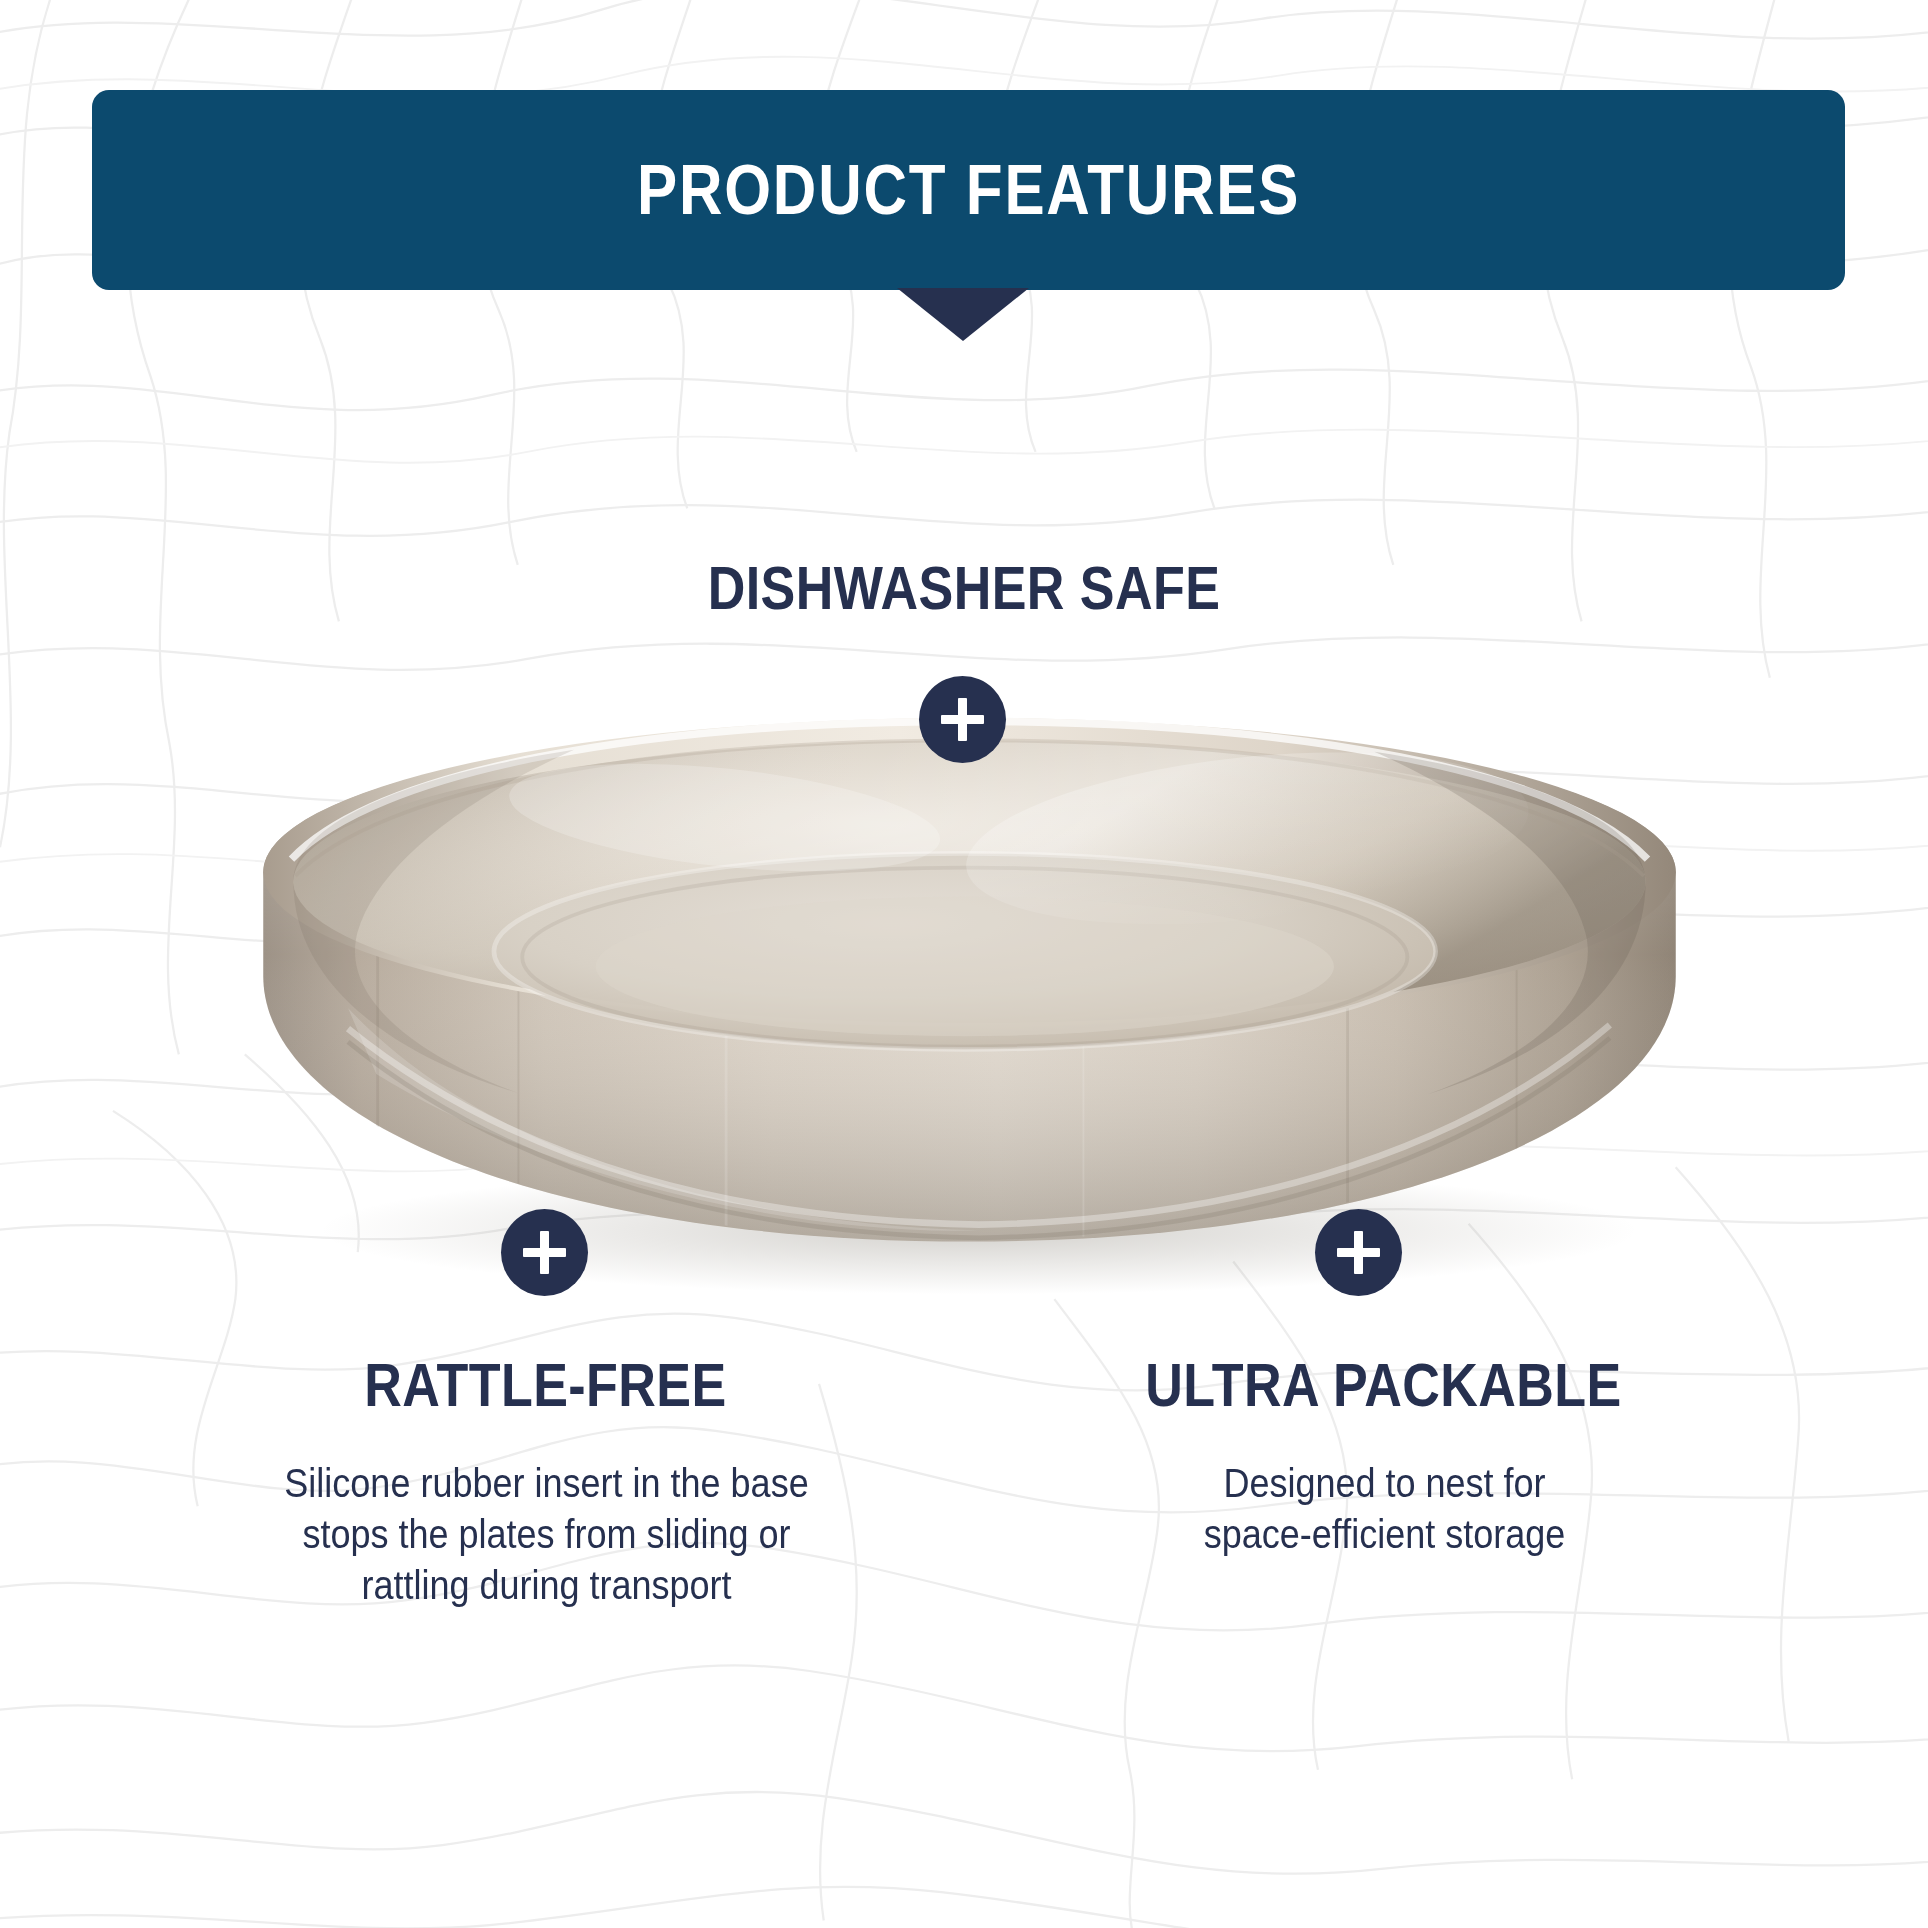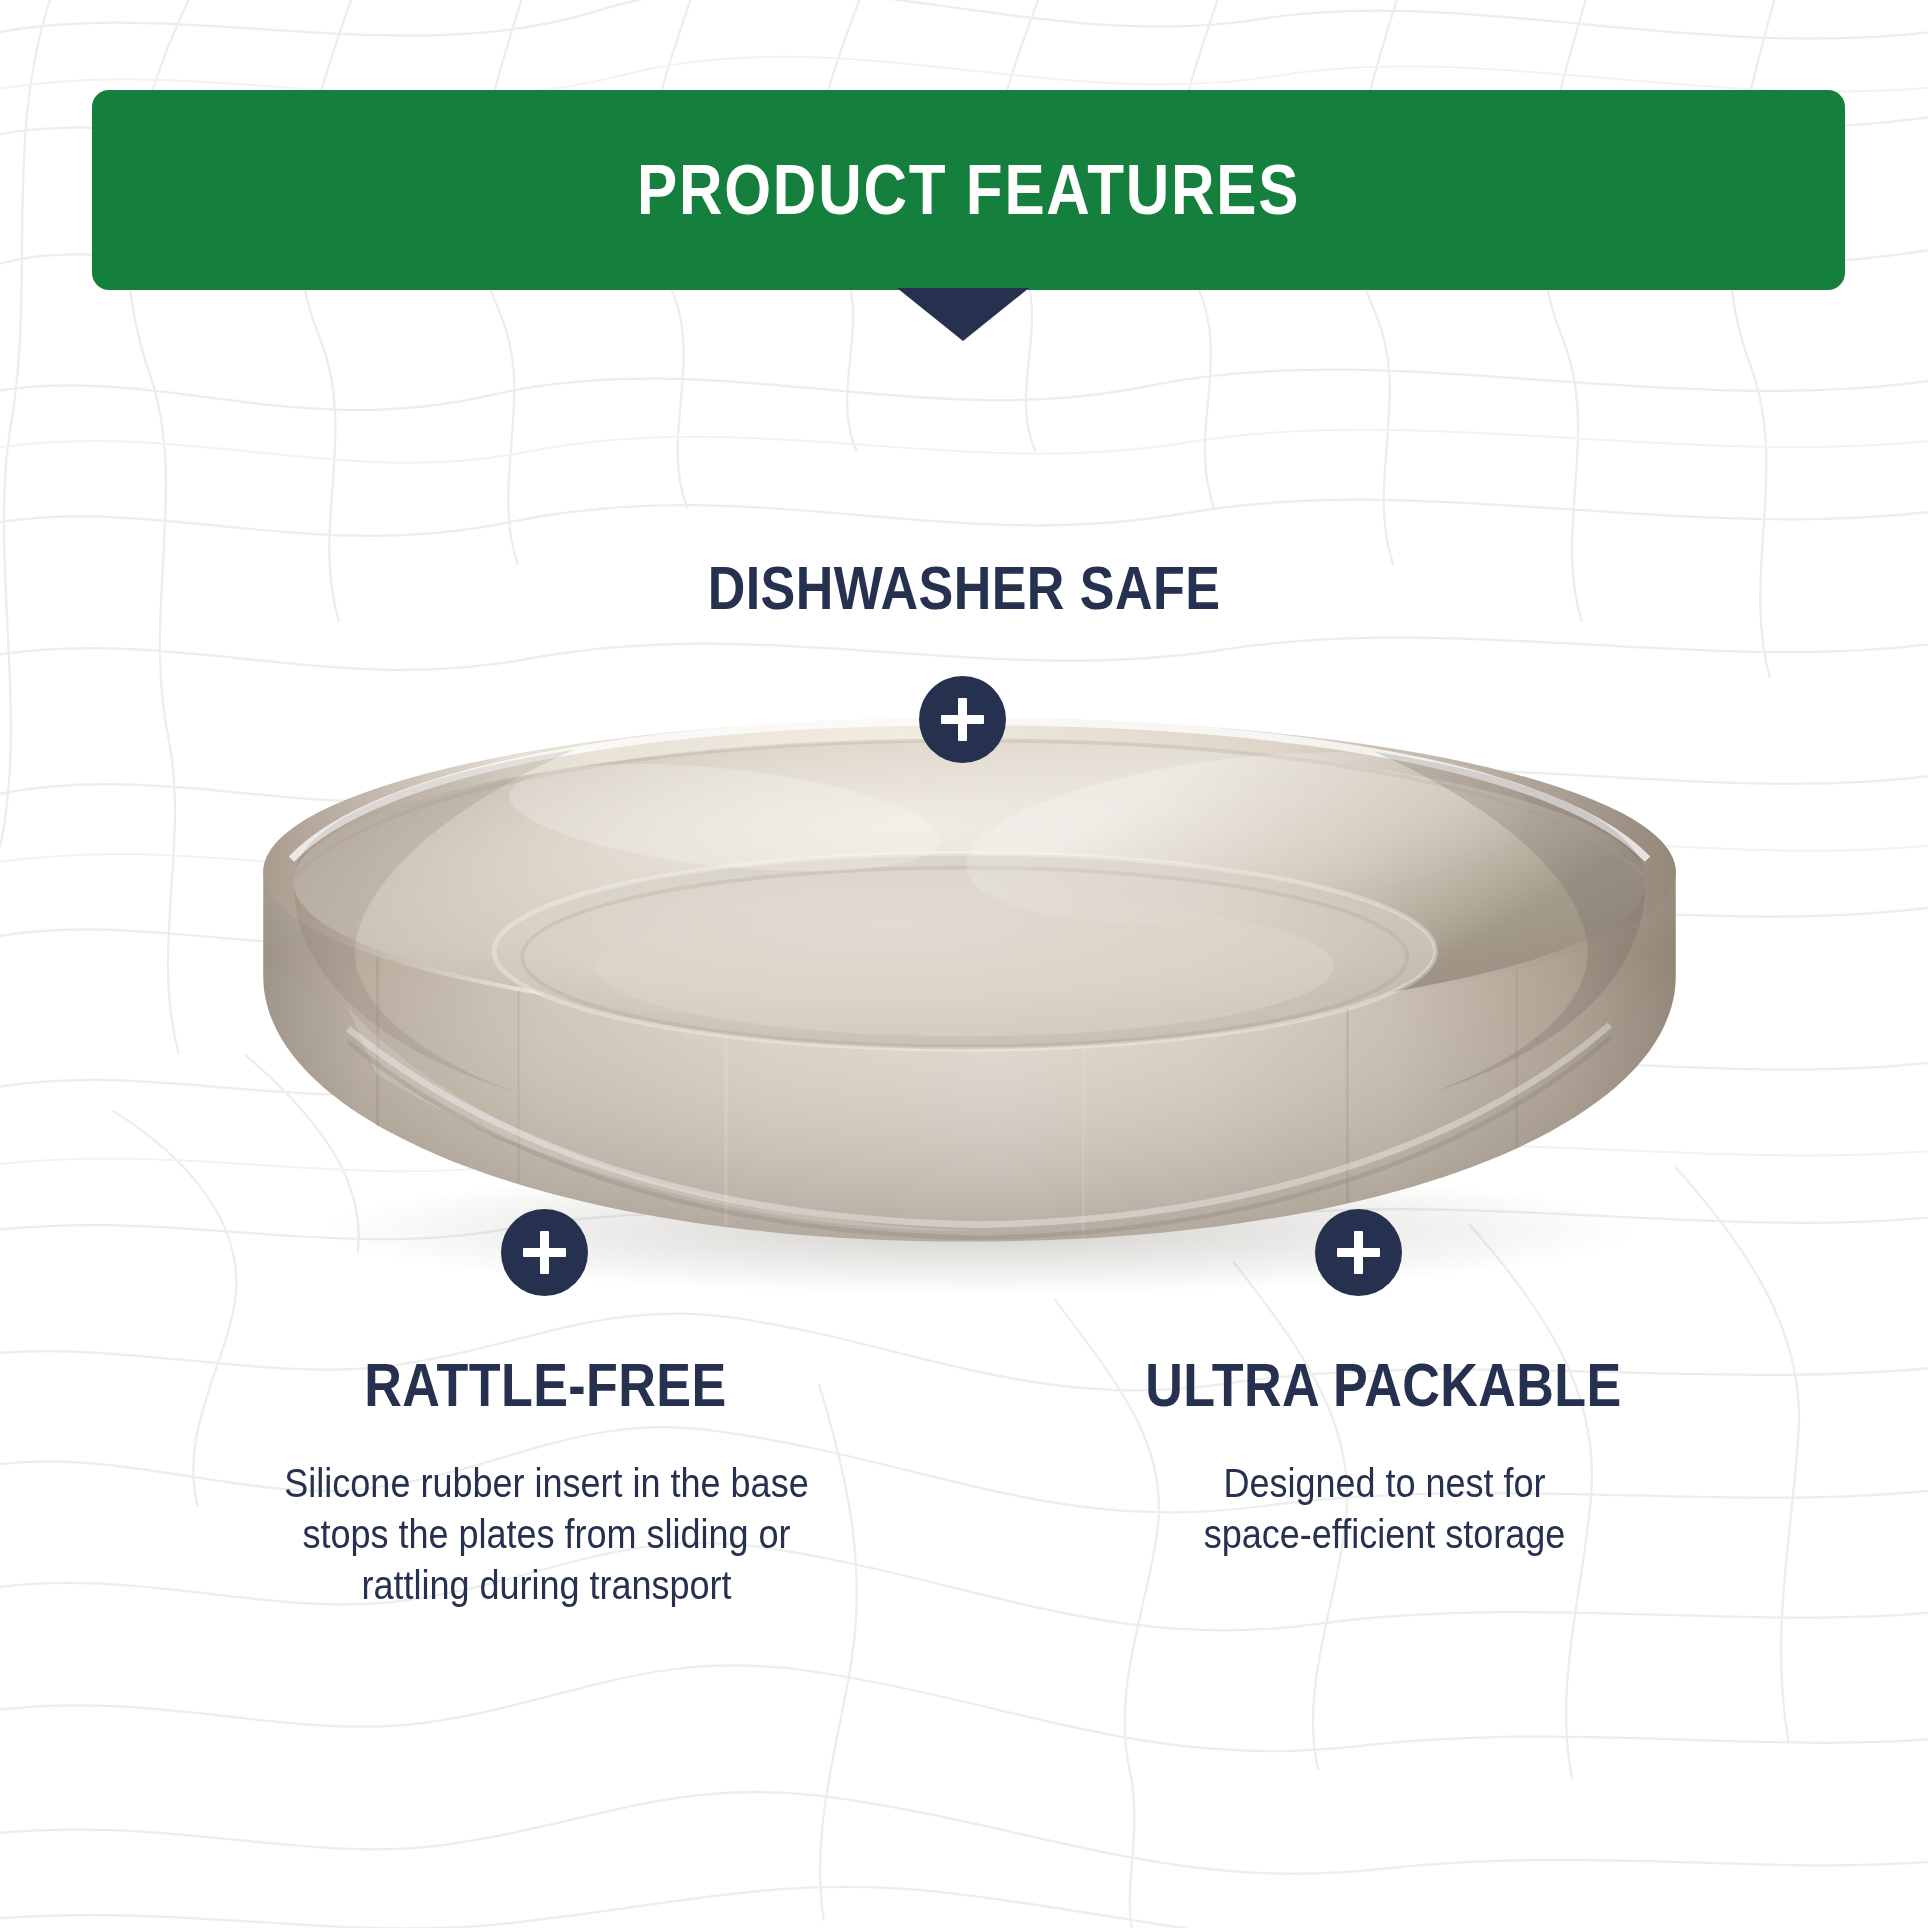--- a/index.html
+++ b/index.html
@@ -36,21 +36,21 @@
     pointer-events: none;
   }
 
   
   #banner {
     position: absolute;
     left: 92px;
     top: 90px;
     width: 1753px;
     height: 200px;
-    background: #15803d;
+    background: #0c4a6e;
     border-radius: 17px;
     display: flex;
     align-items: center;
     justify-content: center;
     z-index: 6;
   }
   #banner-title {
     color: #ffffff;
     font-family: "Liberation Sans Narrow", "Liberation Sans", sans-serif;
     font-size: 70px;

